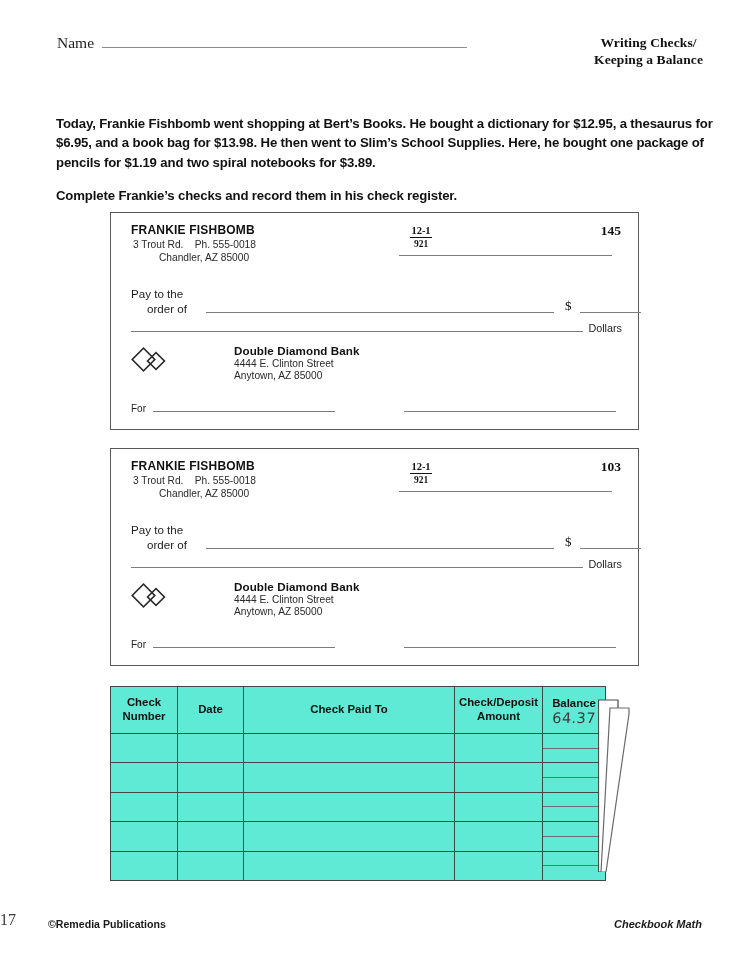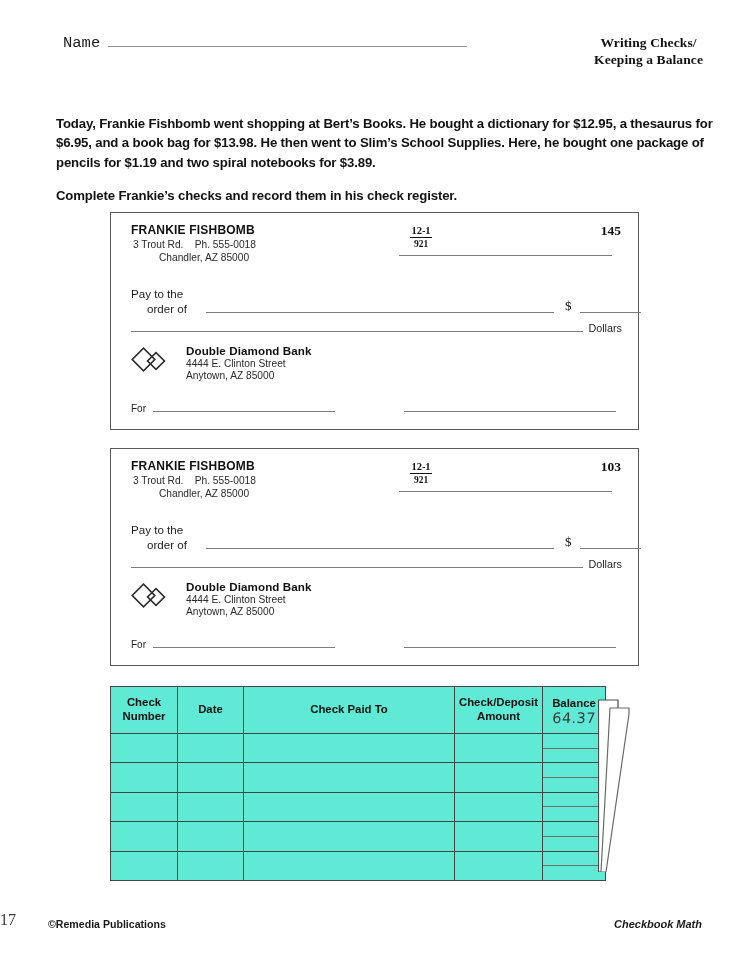--- a/index.html
+++ b/index.html
@@ -19,25 +19,24 @@
   
   .name-row {
     position: absolute;
     left: 57px;
     top: 34px;
     width: 410px;
     display: flex;
     align-items: baseline;
   }
   .name-label {
-    font-family: Liberation Mono, monospace;
+    font-family: Liberation Serif, serif;
     font-size: 15.5px;
     color: #1d1d1d;
     white-space: nowrap;
-    margin-left: 6px;
   }
   .name-rule {
     flex: 1;
     margin-left: 8px;
     border-bottom: 1.3px solid #8d8d8d;
     height: 11px;
   }
   .sheet-title {
     position: absolute;
     right: 47px;
@@ -209,20 +208,21 @@
     margin-left: 5px;
     white-space: nowrap;
   }
 
   .bank {
     position: absolute;
     left: 20px;
     top: 131px;
     display: flex;
     align-items: flex-start;
+    gap: 48px;
   }
   .bank-logo { margin-top: 3px; }
   .bank-text { margin-left: 9px; line-height: 12.6px; }
   .bank-name {
     font-size: 11.6px;
     font-weight: bold;
     color: #111;
     letter-spacing: 0.1px;
   }
   .bank-line {

